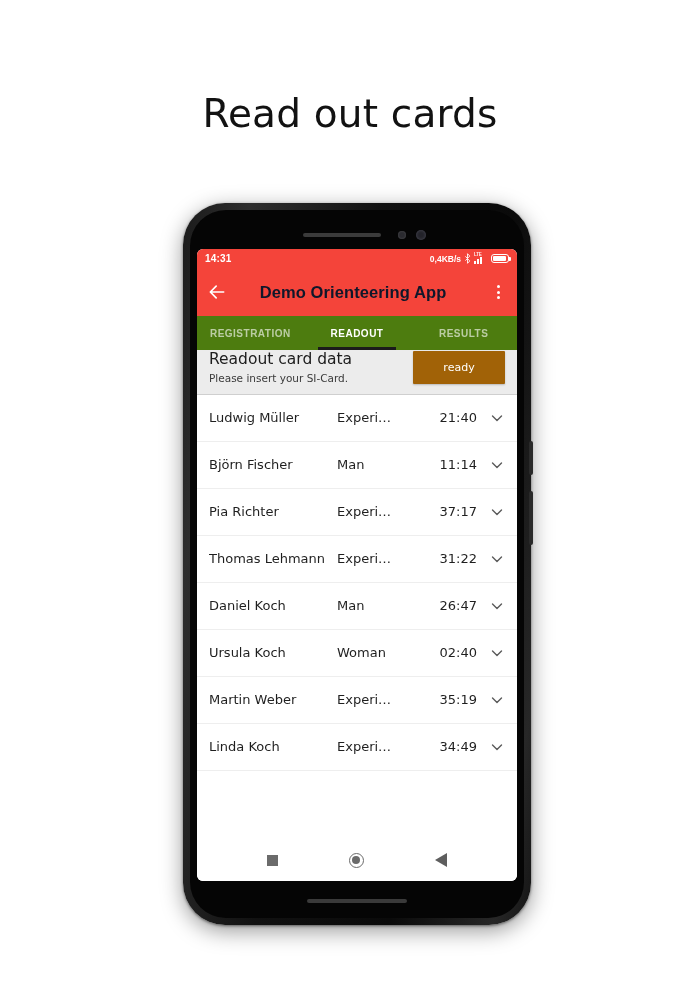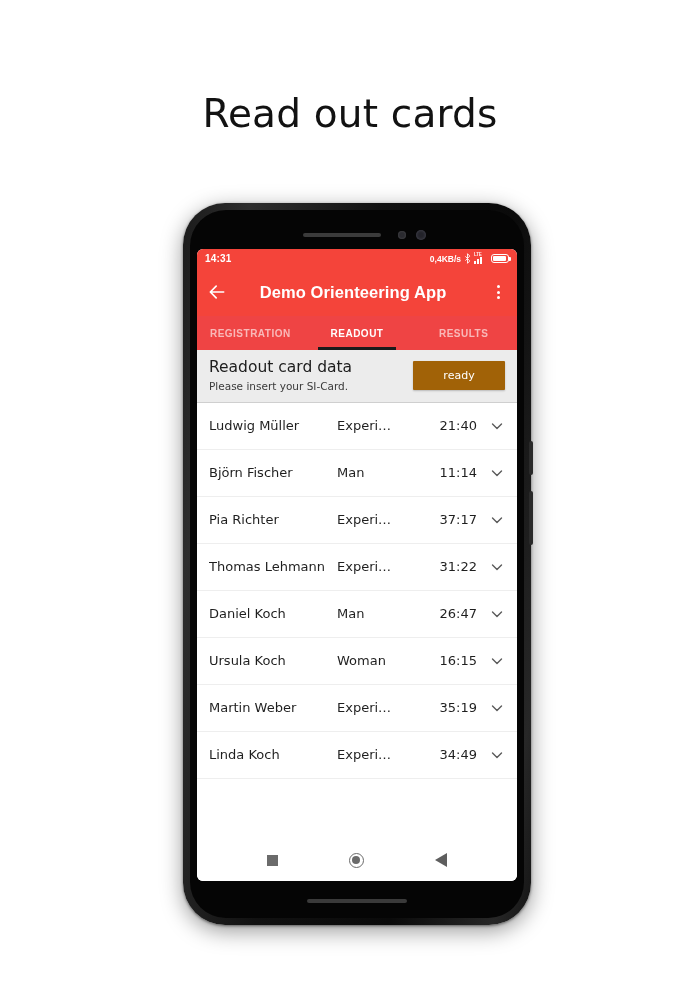--- a/index.html
+++ b/index.html
@@ -159,40 +159,40 @@
     background: #F4443A;
     display: flex;
     align-items: center;
     padding: 0 10px;
     flex: none;
   }
   .back-arrow { width: 20px; height: 20px; flex: none; cursor: pointer; }
   .app-title {
     flex: 1;
     text-align: center;
-    color: #ffffff;
+    color: #0f172a;
     font-size: 16.5px;
     font-weight: 700;
     letter-spacing: 0.1px;
     margin: 0 4px 0 -6px;
     white-space: nowrap;
   }
   .overflow-menu {
     width: 18px; height: 20px; flex: none;
     display: flex; flex-direction: column; align-items: center;
     justify-content: center; gap: 2.5px; cursor: pointer;
   }
   .overflow-menu span {
     width: 3px; height: 3px; border-radius: 50%; background: #ffffff; display: block;
   }
 
   
   .tab-bar {
     height: 34px;
-    background: #ef4444;
+    background: #4d7c0f;
     display: flex;
     flex: none;
     position: relative;
   }
   .tab {
     flex: 1;
     display: flex; align-items: center; justify-content: center;
     font-size: 10px;
     font-weight: 700;
     letter-spacing: 0.5px;
@@ -206,23 +206,22 @@
     position: absolute;
     bottom: 0; left: 14px; right: 14px;
     height: 3px;
     background: #1b1b1b;
   }
 
   
   .readout-card {
     background: #ECECEC;
     border-bottom: 1px solid #cfcfcf;
-    padding: 9px 12px 10px 12px;
-    display: flex;
-    align-items: center;
+    padding: 1px 12px 10px 12px;
+    display: flex;
     flex: none;
   }
   .readout-texts { flex: 1; min-width: 0; }
   .readout-title {
     font-size: 15.5px;
     color: #1d1d1d;
     font-weight: 400;
     line-height: 1.15;
     font-family: "DejaVu Sans", sans-serif;
   }
@@ -419,21 +418,21 @@
           <span class="row-class">Man</span>
           <span class="row-time">26:47</span>
           <svg class="row-chevron" viewBox="0 0 16 16">
             <path d="M3.5 6 L8 10.5 L12.5 6" stroke="#5a5a5a" stroke-width="1.4" fill="none" stroke-linecap="round" stroke-linejoin="round"></path>
           </svg>
         </div>
 
         <div class="card-row">
           <span class="row-name">Ursula Koch</span>
           <span class="row-class">Woman</span>
-          <span class="row-time">16:15</span>
+          <span class="row-time">02:40</span>
           <svg class="row-chevron" viewBox="0 0 16 16">
             <path d="M3.5 6 L8 10.5 L12.5 6" stroke="#5a5a5a" stroke-width="1.4" fill="none" stroke-linecap="round" stroke-linejoin="round"></path>
           </svg>
         </div>
 
         <div class="card-row">
           <span class="row-name">Martin Weber</span>
           <span class="row-class">Experi…</span>
           <span class="row-time">35:19</span>
           <svg class="row-chevron" viewBox="0 0 16 16">

